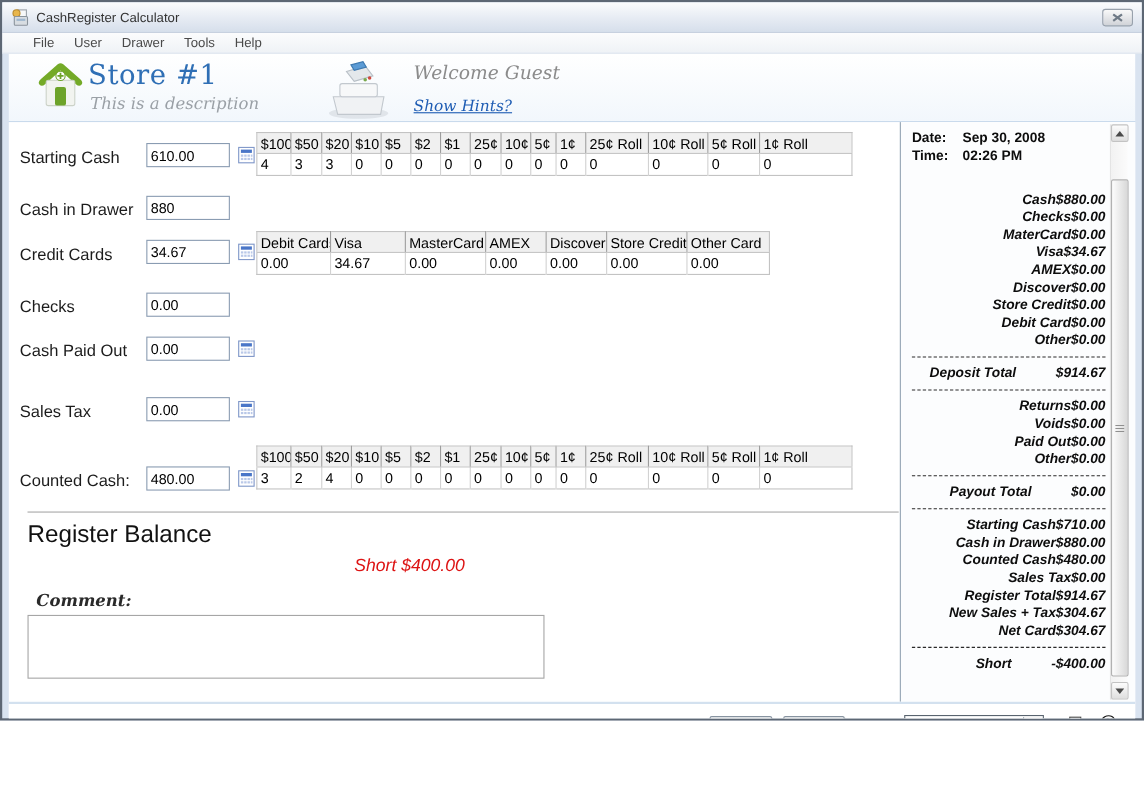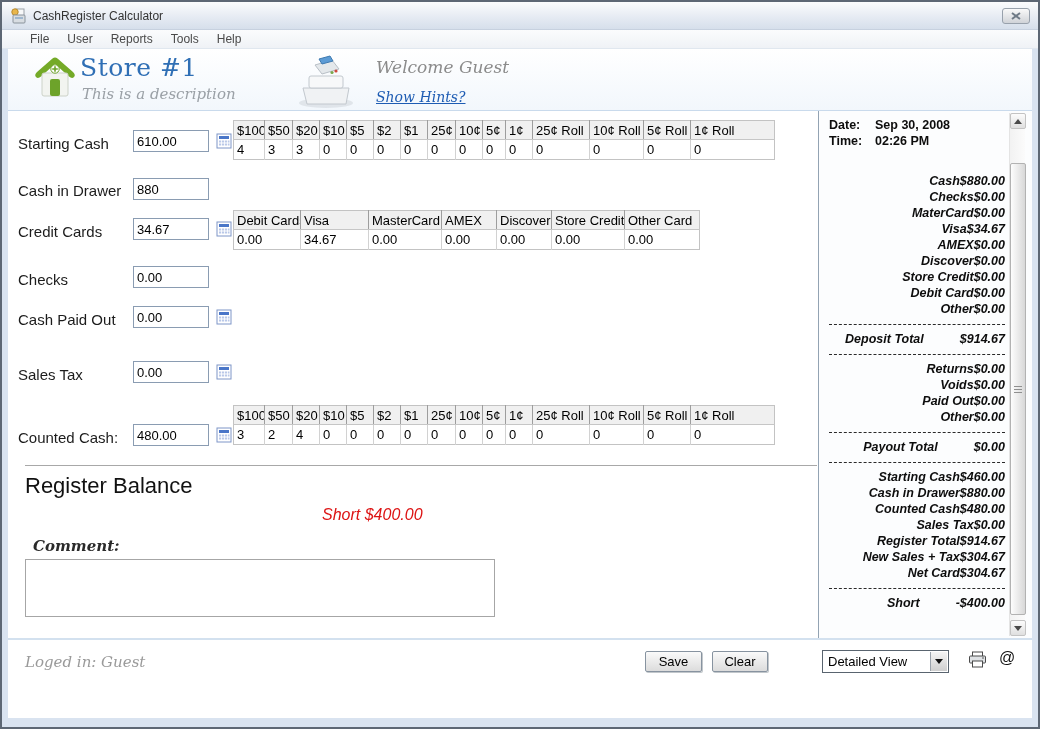--- a/index.html
+++ b/index.html
@@ -1,17 +1,17 @@
 <!DOCTYPE html>
 <html><head>
 <meta charset="utf-8">
 <style>
   * { box-sizing: border-box; margin: 0; padding: 0; }
   body { width: 1040px; height: 729px; font-family: "Liberation Sans", sans-serif; background: #fff; }
-  .window { position: relative; width: 1040px; height: 729px; border: 2px solid #5d6774; background: #d9e3f0; overflow: hidden; }
+  .window { position: relative; width: 1040px; height: 655px; border: 2px solid #5d6774; background: #d9e3f0; overflow: hidden; }
 
   
   .titlebar { position: absolute; left: 0; top: 0; width: 1036px; height: 28px;
     background: linear-gradient(#fbfcfd, #e6ebf3 55%, #d6dfeb); border-bottom: 1px solid #c7d1df; }
   .app-icon { position: absolute; left: 8px; top: 5px; width: 18px; height: 18px; }
   .title-text { position: absolute; left: 31px; top: 7px; font-size: 12px; color: #333; }
   .close-btn { position: absolute; right: 8px; top: 6px; width: 28px; height: 16px; border: 1px solid #98a1ac;
     border-radius: 3px; background: linear-gradient(#f9f9f9, #d0d3d8); display: flex; align-items: center; justify-content: center; cursor: default; }
 
   
@@ -112,21 +112,21 @@
     <div class="close-btn">
       <svg width="10" height="8" viewBox="0 0 10 8">
         <path d="M1 1 L9 7 M9 1 L1 7" stroke="#6f7a86" stroke-width="2" fill="none"></path>
       </svg>
     </div>
   </div>
 
   <div class="menubar">
     <span class="menu-item">File</span>
     <span class="menu-item">User</span>
-    <span class="menu-item">Reports</span>
+    <span class="menu-item">Drawer</span>
     <span class="menu-item">Tools</span>
     <span class="menu-item">Help</span>
   </div>
 
   <div class="header">
     <span class="house-icon">
       <svg width="46" height="44" viewBox="0 0 46 44">
         <path d="M4 23 Q2 21 5 18 L20.5 4.5 Q23 2.5 25.5 4.5 L41 18 Q44 21 42 23 Q40 25 37 22.5 L23 10 L9 22.5 Q6 25 4 23 Z" fill="#74aa28"></path>
         <rect x="10" y="19" width="26" height="23" rx="2" fill="#f2f4f0" stroke="#ccd2c8"></rect>
         <rect x="18" y="25" width="10" height="17" rx="2" fill="#6da32a"></rect>
@@ -421,21 +421,21 @@
             <span>$0.00</span>
           </div>
         <div class="ssep"></div>
         <div class="srow pad">
             <span>Payout Total</span>
             <span>$0.00</span>
           </div>
         <div class="ssep"></div>
         <div class="srow">
             <span>Starting Cash</span>
-            <span>$460.00</span>
+            <span>$710.00</span>
           </div>
         <div class="srow">
             <span>Cash in Drawer</span>
             <span>$880.00</span>
           </div>
         <div class="srow">
             <span>Counted Cash</span>
             <span>$480.00</span>
           </div>
         <div class="srow">

